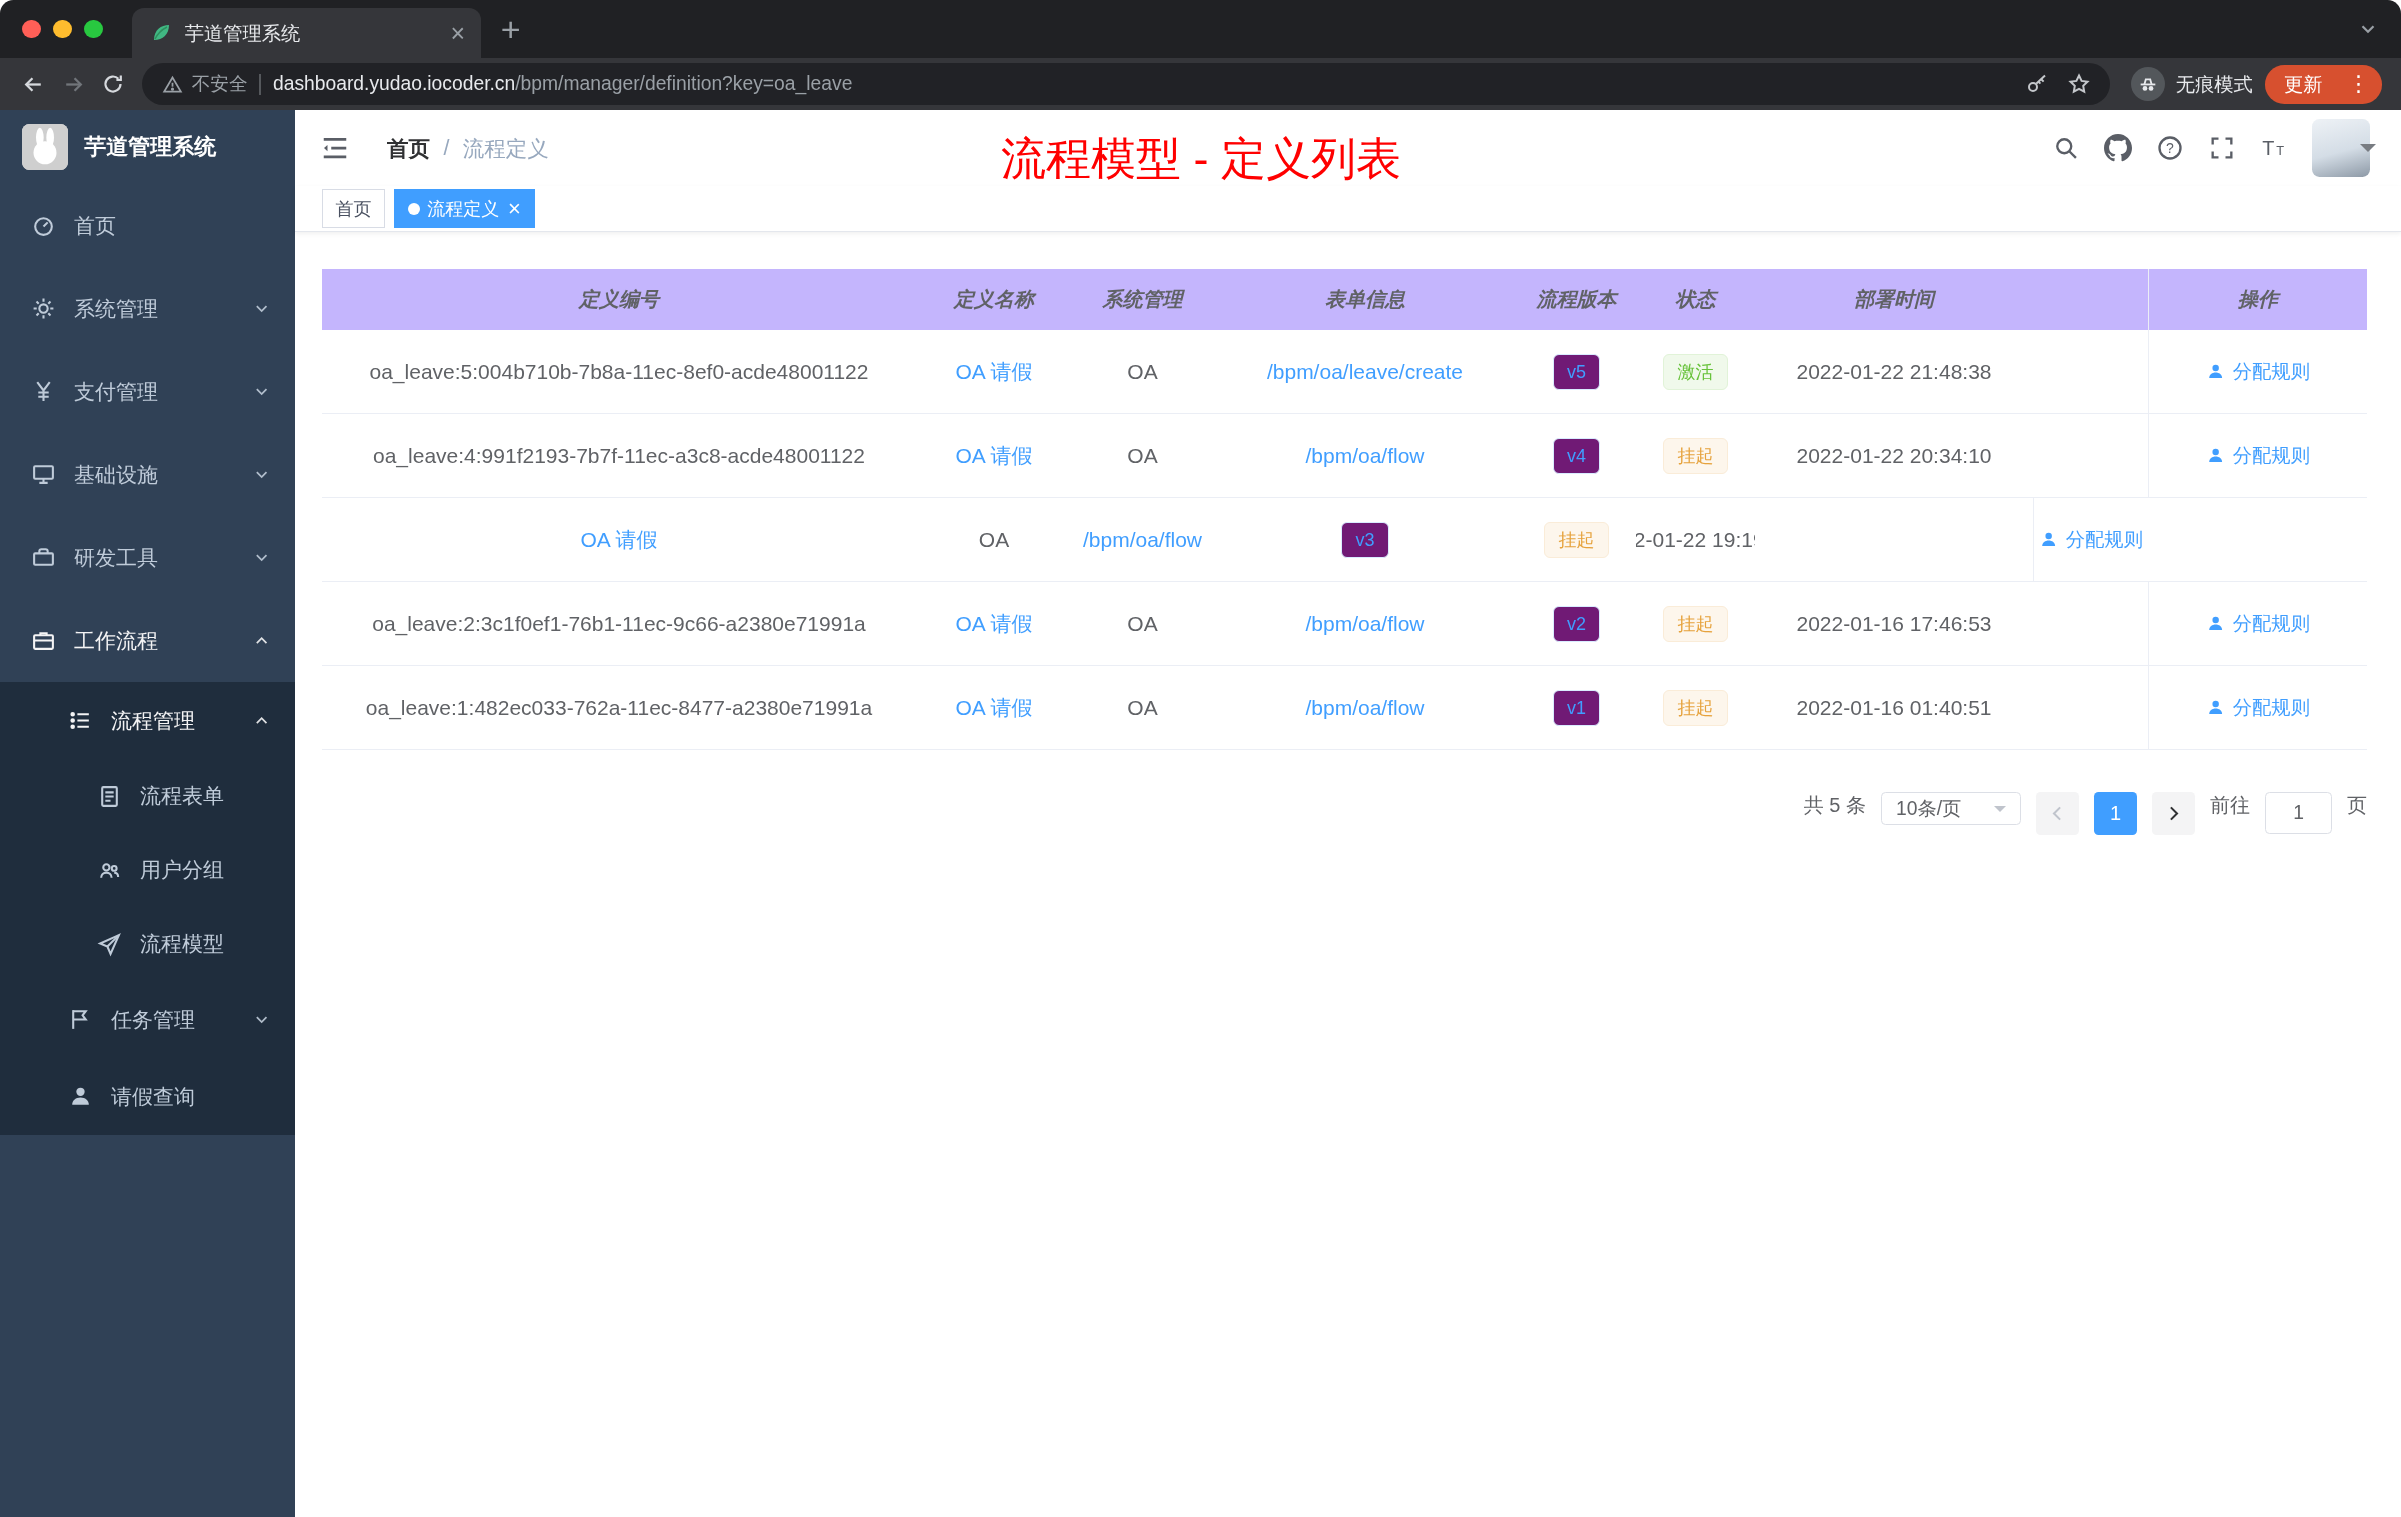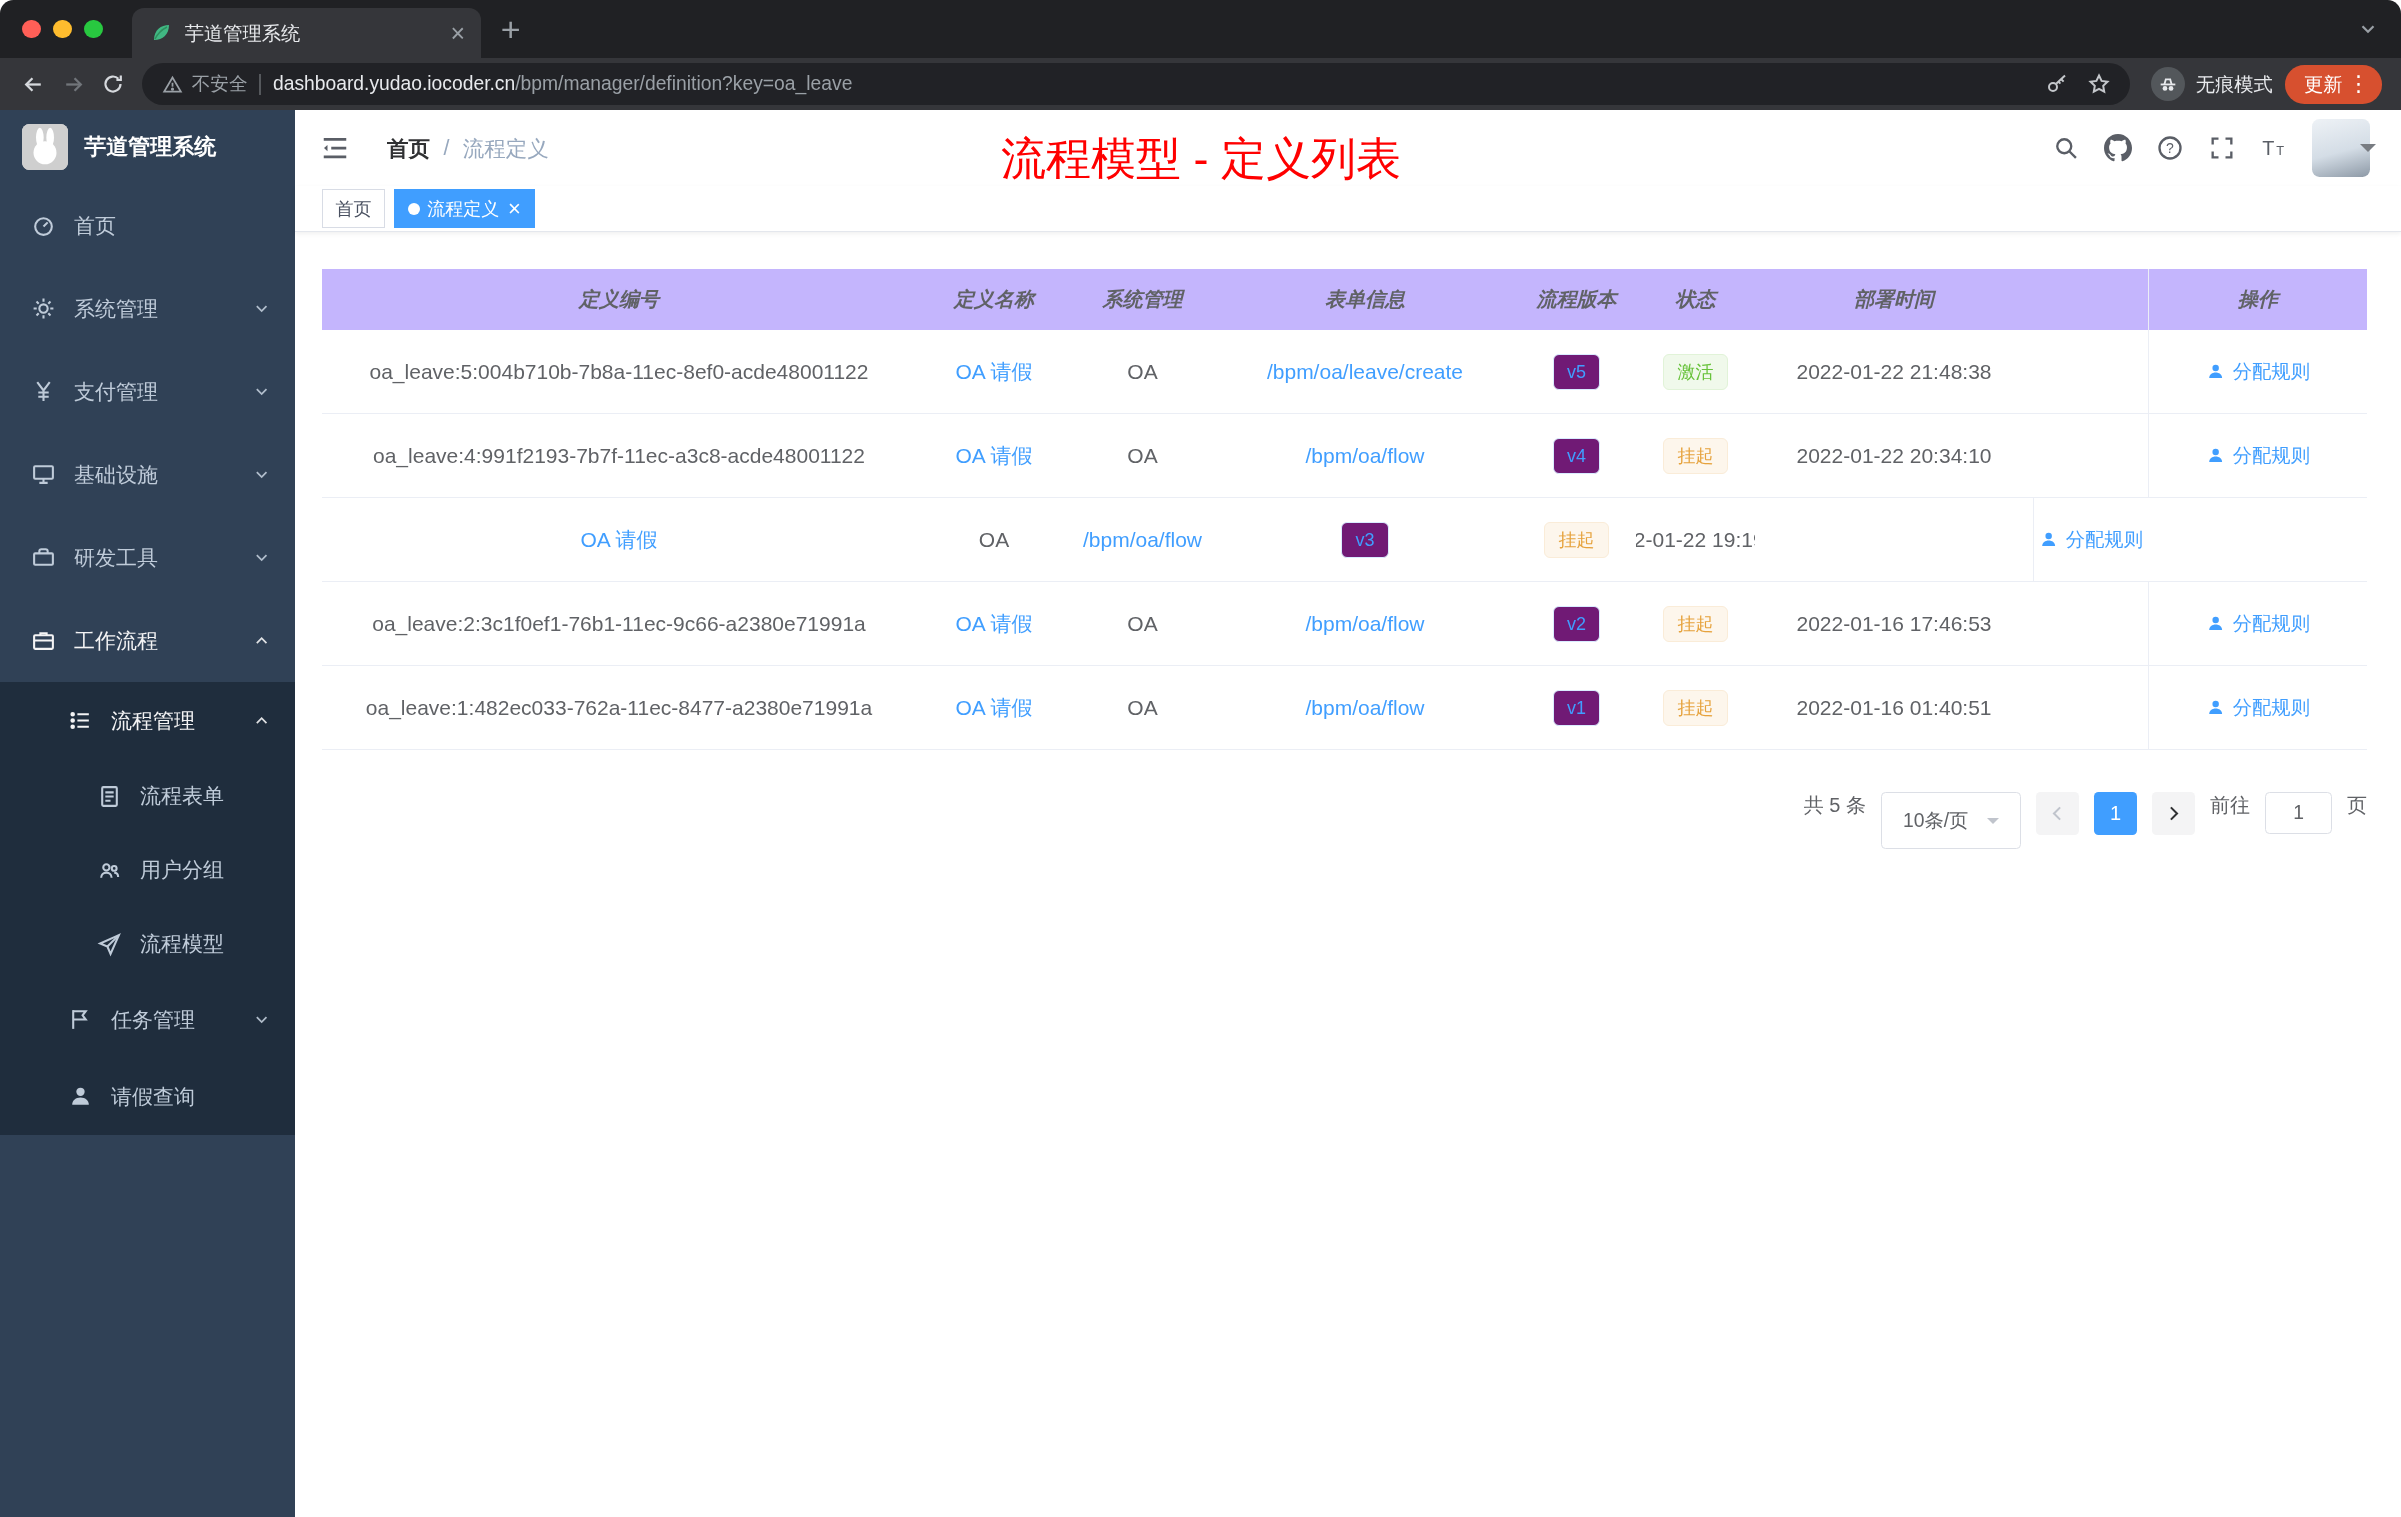--- a/index.html
+++ b/index.html
@@ -30,21 +30,21 @@
   .omnibox { flex:1; height:42px; background:#212226; border-radius:21px; display:flex; align-items:center;
              padding:0 19.3px; margin:0 9px; gap:12px; min-width:0; }
   .security { color:#9aa0a6; font-size:18.6px; display:flex; gap:9px; align-items:center; flex:none; }
   .omni-div { width:1.5px; height:21px; background:#55585c; flex:none; }
   .url { font-size:19.3px; color:#9aa0a6; white-space:nowrap; overflow:hidden; flex:1; }
   .url .domain { color:#e8eaed; }
   .omni-icons { display:flex; gap:18px; color:#c4c7cb; flex:none; align-items:center; }
   .incognito { display:flex; align-items:center; gap:10.4px; color:#e8eaed; font-size:19.3px; margin:0 12px; flex:none; }
   .incog-badge { width:34px; height:34px; border-radius:50%; background:#53575b; display:flex; align-items:center; justify-content:center; color:#e8eaed; }
   .update-btn { background:#d7502f; color:#fff; height:39px; border-radius:19.3px; display:flex; align-items:center;
-                gap:5px; padding:0 12px 0 19.3px; font-size:19.3px; flex:none; margin-right:6px; }
+                gap:25px; padding:0 12px 0 19.3px; font-size:19.3px; flex:none; margin-right:6px; }
   .update-dots { font-size:22px; }
 
   
   .app { position:absolute; top:110px; left:0; right:0; bottom:0; display:flex; }
 
   
   .sidebar { width:295px; background:#304156; flex:none; color:#bfcbd9; overflow:hidden; }
   .logo-row { height:74px; display:flex; align-items:center; gap:16.3px; padding:0 22px; }
   .logo-avatar { width:46px; height:46px; border-radius:7.4px; background:#d9d9d9; overflow:hidden; flex:none; }
   .logo-title { color:#fff; font-size:22px; font-weight:700; white-space:nowrap; }
@@ -93,22 +93,22 @@
   .action-link { color:#409eff; display:inline-flex; align-items:center; gap:7.4px; font-size:19.3px; cursor:pointer; }
   .el-tag { display:inline-flex; align-items:center; height:36px; padding:0 13.4px; border-radius:6px;
             font-size:18px; border:0.7px solid; line-height:1; }
   .tag-blue    { background:#701a75; border-color:#d9ecff; color:#409eff; }
   .tag-success { background:#f0f9eb; border-color:#e1f3d8; color:#67c23a; }
   .tag-warning { background:#fdf6ec; border-color:#faecd8; color:#e6a23c; }
 
   
   .pagination { display:flex; justify-content:flex-end; gap:15px;
                 margin-top:42px; font-size:20px; color:#606266; }
-  .psize { width:140px; height:57px; border:0.7px solid #dcdfe6; border-radius:4.5px; display:flex;
-           align-items:center; justify-content:space-between; padding:0 21px; font-size:19.3px; cursor:pointer; }
+  .psize { width:140px; height:33px; border:0.7px solid #dcdfe6; border-radius:4.5px; display:flex;
+           align-items:center; justify-content:space-between; padding:0 14px; font-size:19.3px; cursor:pointer; }
   .select-caret { width:0; height:0; border:6.7px solid transparent; border-top-color:#c0c4cc; margin-top:6.7px; }
   .pbtn { width:43px; height:43px; border-radius:4.5px; background:#f4f4f5; display:flex;
           align-items:center; justify-content:center; cursor:pointer; }
   .pbtn.disabled { color:#c0c4cc; }
   .pbtn.enabled { color:#303133; }
   .pactive { width:43px; height:43px; border-radius:4.5px; background:#409eff; color:#fff;
              display:flex; align-items:center; justify-content:center; font-size:20px; cursor:pointer; }
   .goto-input { width:67px; height:42px; border:0.7px solid #dcdfe6; border-radius:4.5px; text-align:center;
                 font-size:19.3px; color:#606266; font-family:inherit; outline:none; }
 </style>

